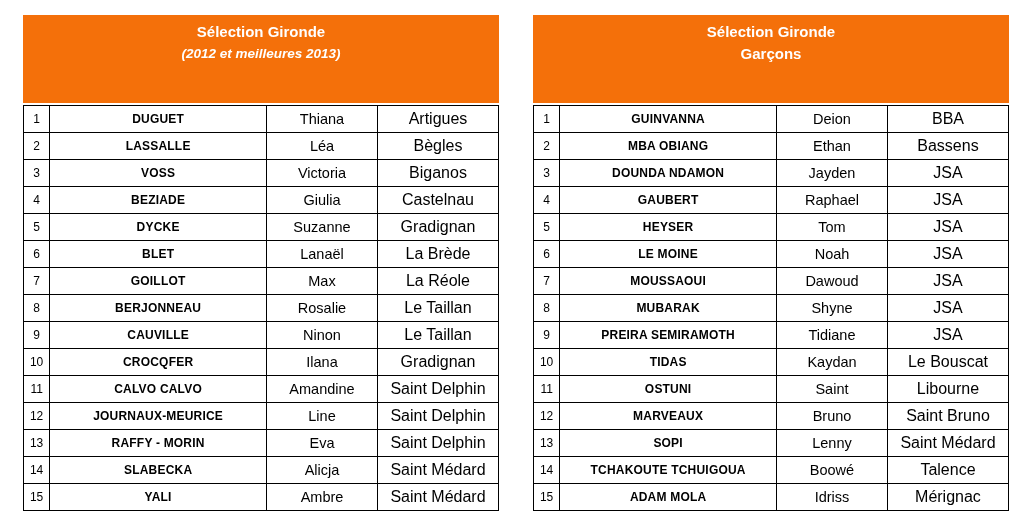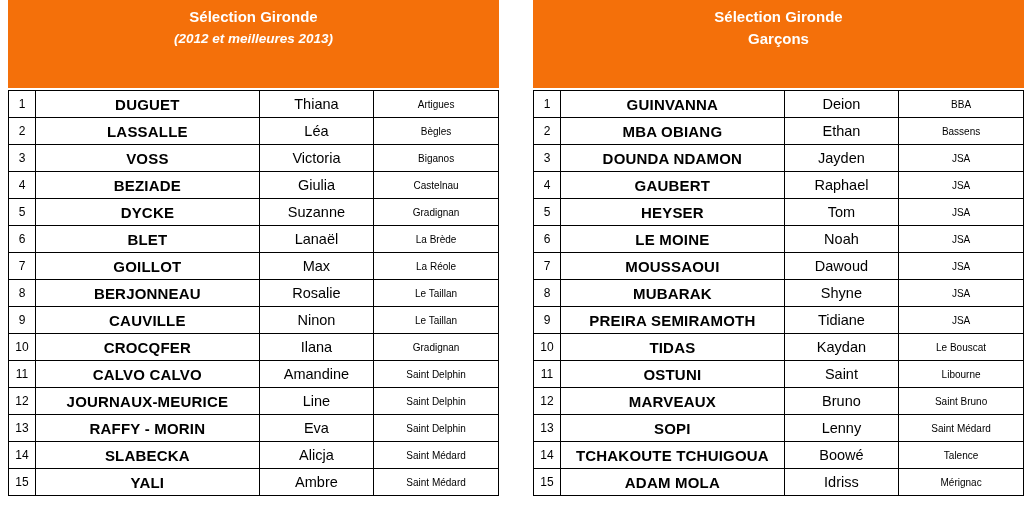--- a/index.html
+++ b/index.html
@@ -12,21 +12,21 @@
     height: 525px;
     font-family: "Liberation Sans", sans-serif;
     overflow: hidden;
   }
   .page {
     position: relative;
     width: 1024px;
     height: 525px;
     display: flex;
     gap: 24px;
-    padding: 0;
+    padding: 15px;
     box-sizing: border-box;
   }
   .panel {
     width: 492px;
     box-sizing: border-box;
   }
   .panel-left { margin-left: 8px; }
   .panel-right { margin-left: 10px; }
 
   .header {
@@ -76,32 +76,32 @@
     border-left: 1px solid #000;
     border-top: none;
     border-bottom: none;
     color: #000;
   }
   
   td.lastname {
     width: 215px;
     text-align: center;
     font-weight: bold;
-    font-size: 15px;
+    font-size: 12px;
     letter-spacing: 0.2px;
   }
   td.firstname {
     width: 110px;
     text-align: center;
     font-size: 14.5px;
   }
   td.club {
     width: 120px;
     text-align: center;
-    font-size: 10px;
+    font-size: 16px;
   }
 </style>
 </head>
 <body>
 
 <div class="page">
 
   <div class="panel panel-left">
     <div class="header">
       <div class="line1">Sélection Gironde</div>

